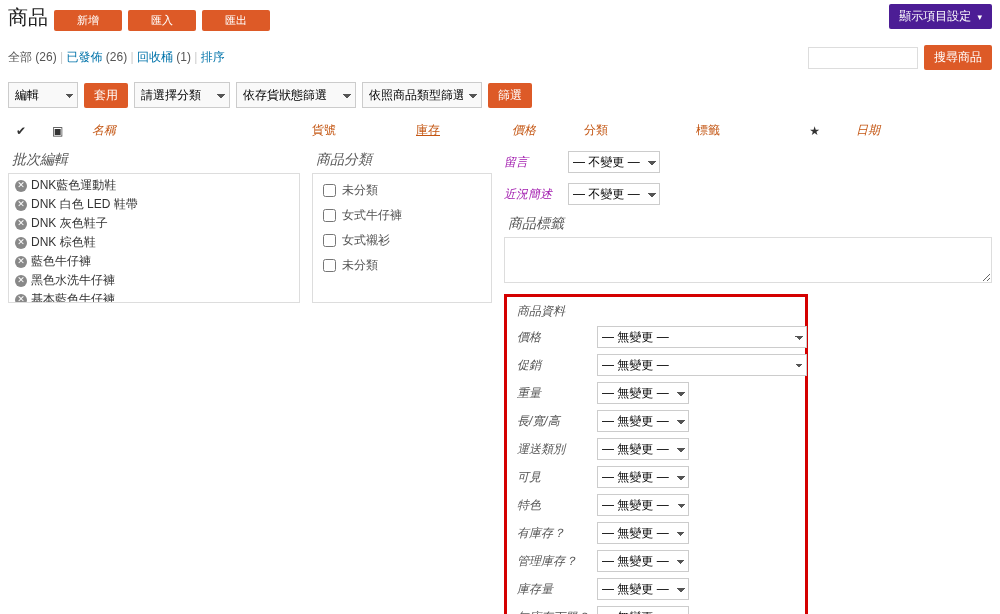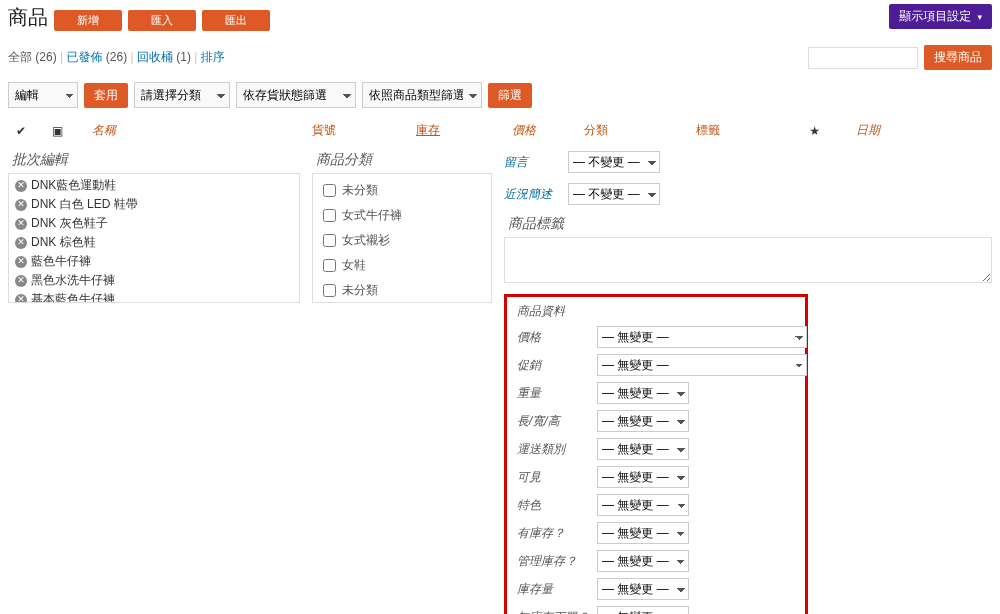--- a/index.html
+++ b/index.html
@@ -42,21 +42,21 @@
   .col2 { width: 180px; }
   .col3 { flex: 1; }
   .section-title { font-style: italic; color: #555; padding: 0 0 4px 4px; font-size: 14px; }
   .listbox { border: 1px solid #ddd; height: 130px; overflow-y: auto; padding: 2px 0; background: #fff; }
   .listbox .item { display: flex; align-items: center; gap: 4px; padding: 1px 6px; font-size: 12px; color: #333; }
   .remove-icon { color: #888; background:#888; width:12px; height:12px; border-radius:50%; color:#fff; font-size:9px; display:inline-flex; align-items:center; justify-content:center; line-height:1;}
   .cat-box { border: 1px solid #ddd; height: 130px; overflow-y: auto; padding: 4px 0; background: #fff; }
   .cat-box label { display: flex; align-items: center; gap: 6px; padding: 4px 10px; font-size: 12px; color: #555; }
   .cat-box input[type=checkbox]{ width:13px; height:13px;}
   .form-grid { display: grid; grid-template-columns: 56px 1fr; gap: 10px 8px; align-items: center; margin-bottom: 10px; }
-  .form-grid label { font-style: italic; color: #0369a1; font-size: 12px; }
+  .form-grid label { font-style: italic; color: #a21caf; font-size: 12px; }
   .small-select { border: 1px solid #ccc; background:#fff; height: 22px; font-size: 12px; padding: 0 14px 0 4px; appearance:none; -webkit-appearance: none; background-image: linear-gradient(45deg, transparent 50%, #555 50%), linear-gradient(-45deg, transparent 50%, #555 50%); background-position: right 7px top 9px, right 3px top 9px; background-size: 4px 4px; background-repeat: no-repeat;}
   .small-select.wide { width: 230px; }
   .small-select.narrow { width: 92px; }
   textarea.tags { width: 100%; height: 46px; border:1px solid #ddd; resize: both;}
   .product-data-panel { border: 3px solid #d40000; padding: 6px 10px 10px; }
   .product-data-title { font-style: italic; color: #555; padding-bottom: 6px; font-size: 12px; }
   .pd-grid { display: grid; grid-template-columns: 72px 1fr; gap: 6px 8px; align-items: center; }
   .pd-grid label { font-style: italic; font-size: 12px; color: #555; }
   .star-icon { color:#333; }
   .chevron-down::after { content: "▾"; font-size:9px; margin-left:3px; color:#fff;}
@@ -176,24 +176,20 @@
           <label>
             <input type="checkbox" style="">
             <span>女式牛仔褲</span>
           </label>
           <label>
             <input type="checkbox" style="">
             <span>女式襯衫</span>
           </label>
           <label>
             <input type="checkbox" style="">
-            <span>女鞋</span>
-          </label>
-          <label>
-            <input type="checkbox" style="">
             <span>未分類</span>
           </label>
         </div>
   </div>
 
   <div class="col3">
     <div class="form-grid">
       <label>留言</label>
       <select class="small-select narrow"><option>— 不變更 —</option></select>
       <label>近況簡述</label>

